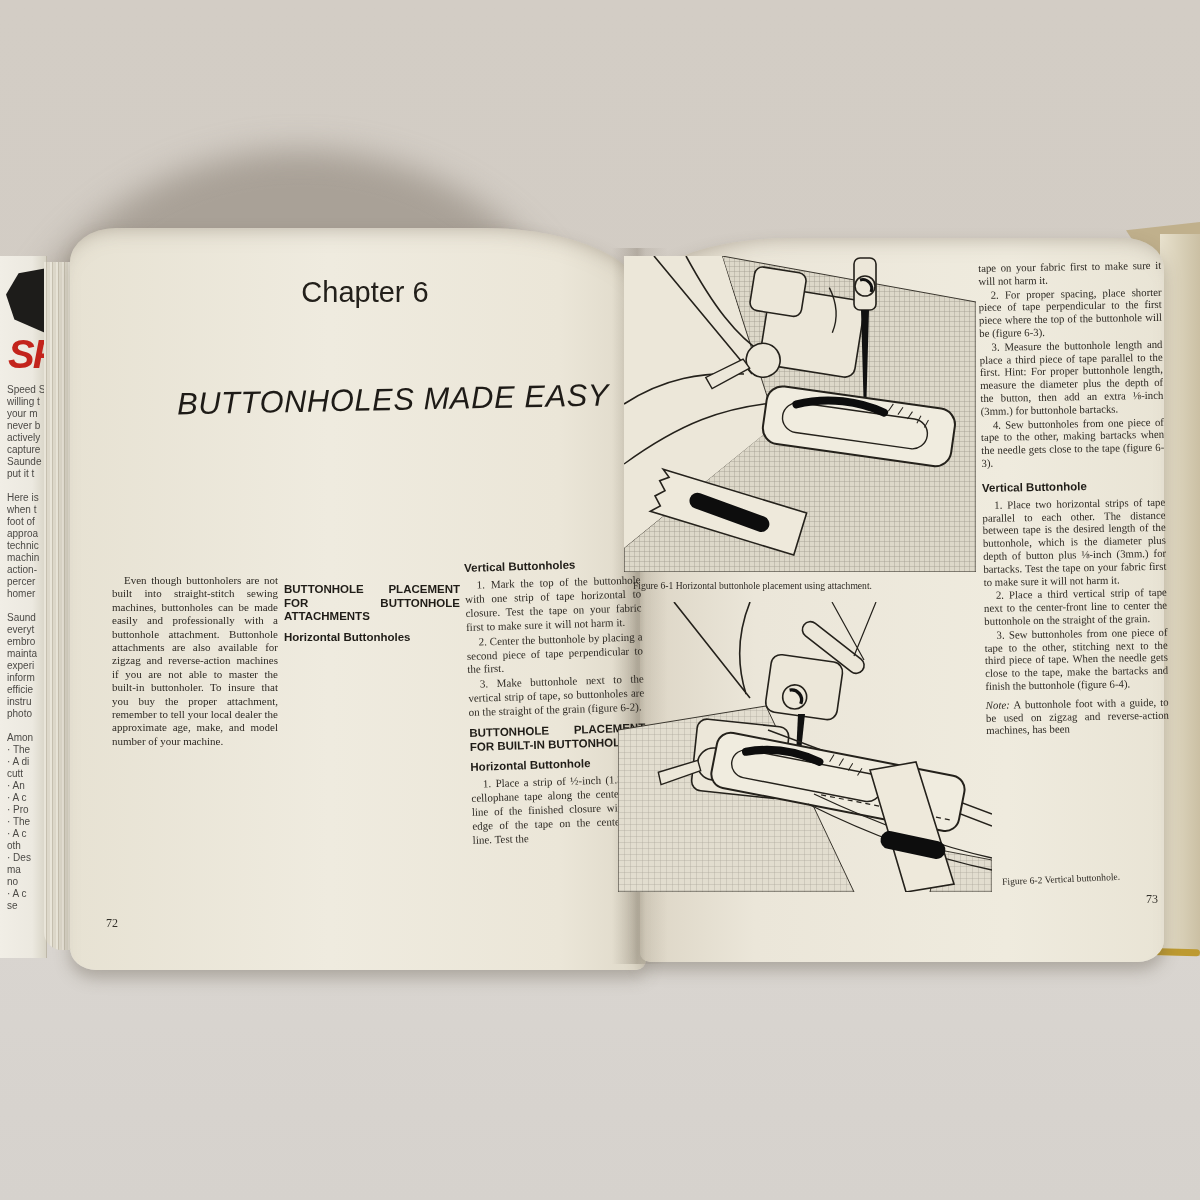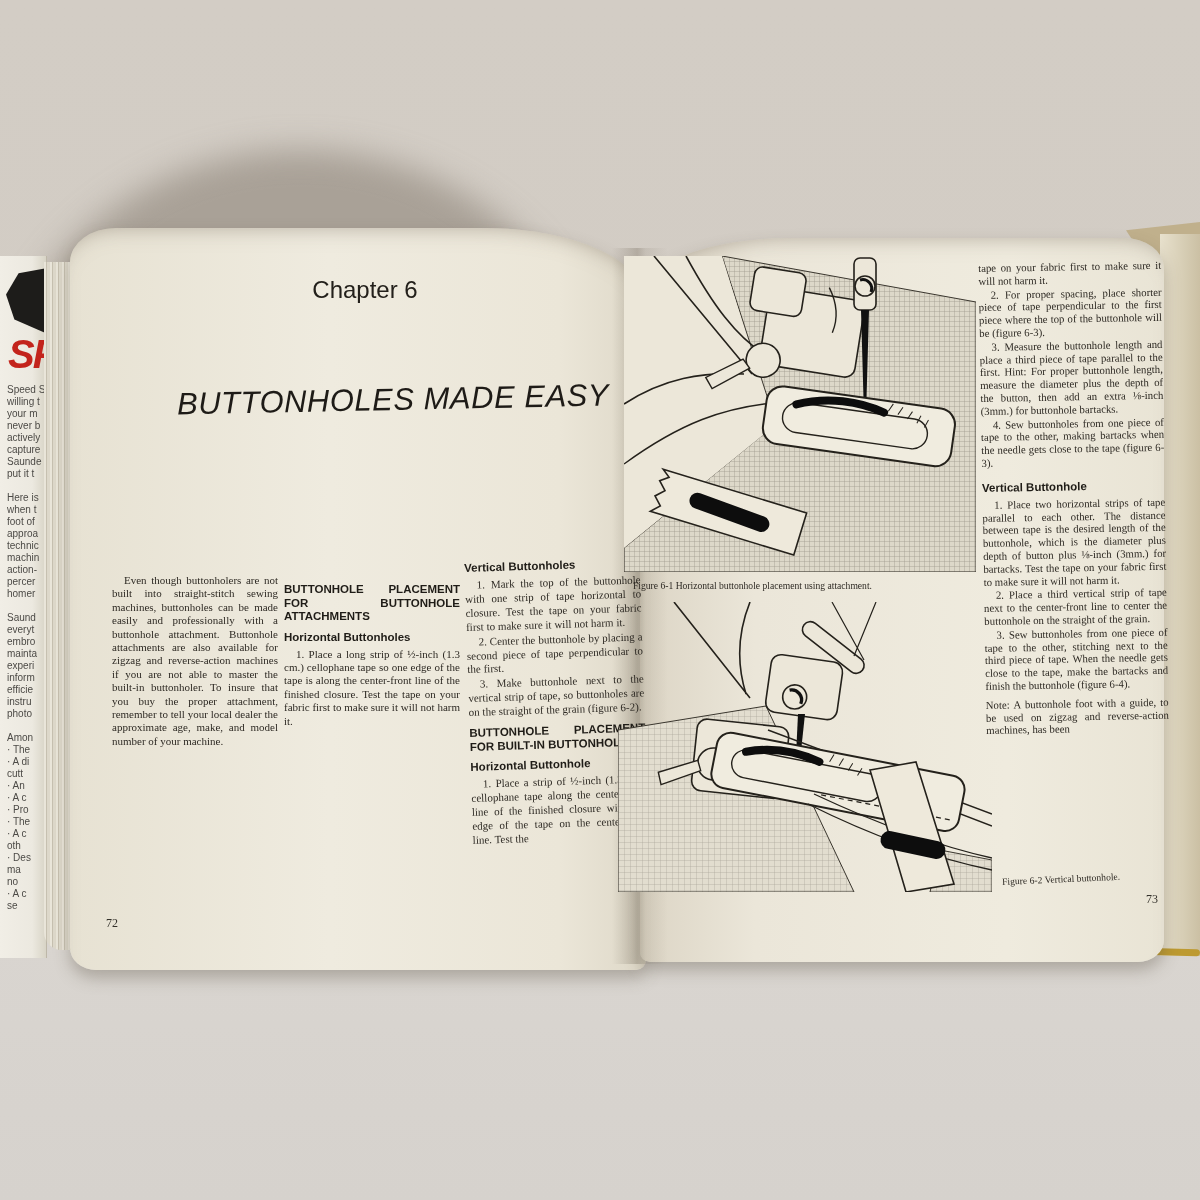--- a/index.html
+++ b/index.html
@@ -28,35 +28,35 @@
     font-weight:bold;font-size:13px;color:#c3241c;letter-spacing:2px;margin-left:48px;}
   .page-edges{position:absolute;left:44px;top:262px;width:34px;height:688px;border-radius:0 0 0 18px;
     background:repeating-linear-gradient(90deg,#e9e5d9 0 2px,#c6c0b0 2px 3px,#ddd8ca 3px 6px);}
   .right-sliver{position:absolute;left:1160px;top:234px;width:40px;height:722px;
     background:linear-gradient(90deg,#e8e1cd 0%,#d6cdb4 60%,#cbc0a4 100%);}
   .tr-wedge{position:absolute;left:1126px;top:222px;width:74px;height:46px;background:#c0b08c;
     clip-path:polygon(0 18%,100% 0,100% 100%,18% 62%);}
   .gold-edge{position:absolute;left:966px;top:946px;width:234px;height:7px;background:#bd9a31;
     transform:rotate(1.6deg);border-radius:4px;}
   .chapter{position:absolute;left:160px;top:276px;width:410px;text-align:center;
-    font-family:"Liberation Sans",sans-serif;font-size:24px;color:#23201b;}
+    font-family:"Liberation Sans",sans-serif;font-size:29px;color:#23201b;}
   .title{position:absolute;left:128px;top:382px;width:530px;text-align:center;
     font-family:"Liberation Sans",sans-serif;font-style:italic;font-size:31px;letter-spacing:.5px;
     color:#1e1b17;transform:rotate(-1.2deg);}
   .col{position:absolute;font-size:11px;line-height:13.4px;text-align:justify;}
   .col p{margin:0 0 1px 0;text-indent:12px;}
   .col p.noindent{text-indent:0;}
   .col h3{font-family:"Liberation Sans",sans-serif;font-size:11.5px;line-height:13.5px;
     margin:7px 0 4px 0;color:#1f1c17;}
   .col h4{font-family:"Liberation Sans",sans-serif;font-size:11.5px;line-height:13px;
     margin:7px 0 4px 0;color:#1f1c17;}
   .pageno{position:absolute;font-size:12px;color:#33302a;}
   .figure-caption{position:absolute;font-size:9.6px;color:#2e2a24;}
   .fig-svg{position:absolute;}
-  .it{}
+  .it{font-style:italic;}
 </style>
 </head>
 <body>
 
 <div class="scene">
 
   <div class="shadow-hump" style="left:0px;top:150px;width:600px;height:540px;"></div>
   <div class="shadow-hump" style="left:640px;top:280px;width:560px;height:430px;"></div>
   <div class="shadow-hump" style="left:1010px;top:410px;width:300px;height:260px;"></div>
 
@@ -123,21 +123,20 @@
   <div class="chapter">Chapter 6</div>
   <div class="title">BUTTONHOLES MADE EASY</div>
 
   <div class="col" style="left:112px;top:574px;width:166px;">
     <p>Even though buttonholers are not built into straight-stitch sewing machines, buttonholes can be made easily and professionally with a buttonhole attachment. Buttonhole attachments are also available for zigzag and reverse-action machines if you are not able to master the built-in buttonholer. To insure that you buy the proper attachment, remember to tell your local dealer the approximate age, make, and model number of your machine.</p>
   </div>
 
   <div class="col" style="left:284px;top:566px;width:176px;">
     <h3 style="margin-top:17px;">BUTTONHOLE PLACEMENT FOR BUTTONHOLE ATTACHMENTS</h3>
     <h4>Horizontal Buttonholes</h4>
-    <p>1. Place a long strip of ½-inch (1.3 cm.) cellophane tape so one edge of the tape is along the center-front line of the finished closure. Test the tape on your fabric first to make sure it will not harm it.</p>
   </div>
 
   <div class="col" style="left:464px;top:562px;width:176px;line-height:13.9px;transform:rotate(-1.8deg);transform-origin:0 0;">
     <h4 style="margin-top:0;">Vertical Buttonholes</h4>
     <p>1. Mark the top of the buttonhole with one strip of tape horizontal to closure. Test the tape on your fabric first to make sure it will not harm it.</p>
     <p>2. Center the buttonhole by placing a second piece of tape perpendicular to the first.</p>
     <p>3. Make buttonhole next to the vertical strip of tape, so buttonholes are on the straight of the grain (figure 6-2).</p>
     <h3>BUTTONHOLE PLACEMENT FOR BUILT-IN BUTTONHOLERS</h3>
     <h4>Horizontal Buttonhole</h4>
     <p>1. Place a strip of ½-inch (1.3 cm.) cellophane tape along the center-front line of the finished closure with one edge of the tape on the center-front line. Test the</p>

